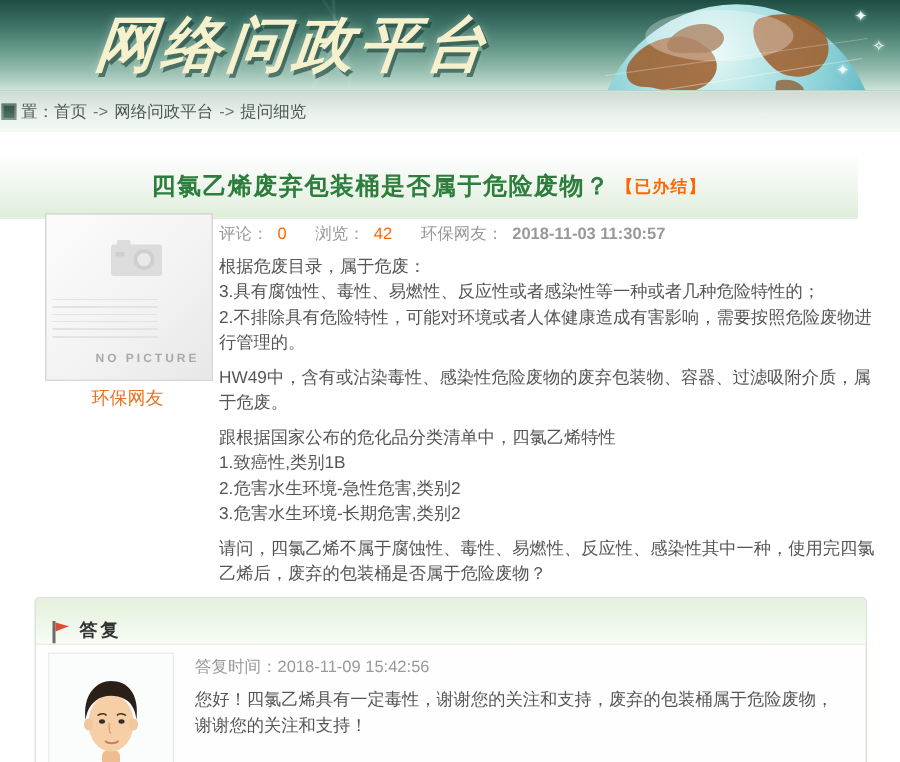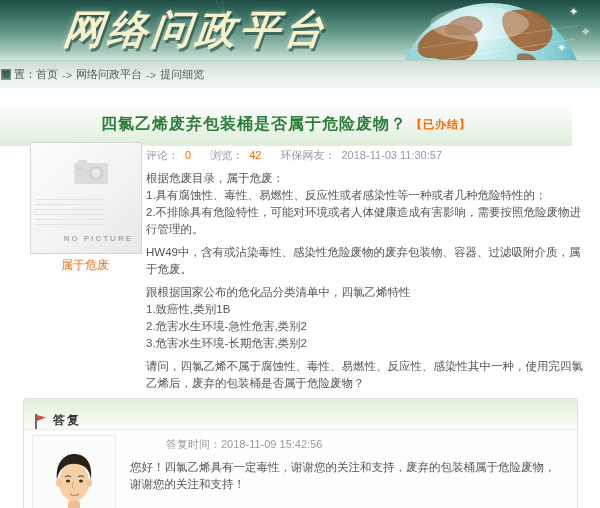--- a/index.html
+++ b/index.html
@@ -43,37 +43,37 @@
   .thumb-lines{position:absolute;left:4px;bottom:26px;width:70px;height:28px;
     background:repeating-linear-gradient(to bottom,#e3e3e3 0 1px,transparent 1px 5px);}
   .cam{position:absolute;left:42px;top:16px;}
   .nopic{position:absolute;right:8px;bottom:10px;font-size:8px;letter-spacing:2px;color:#a9a9a9;font-weight:bold;padding-left:16px;}
   .author{position:absolute;left:30px;top:257px;width:110px;text-align:center;
     font-size:12px;color:#e8731f;}
 
   .meta{position:absolute;left:146px;top:148px;font-size:11px;color:#999;}
   .meta span{margin-right:6px;}
   .meta .v{color:#ff6600;margin-right:16px;}
-  .meta .t{color:#999;}
+  .meta .t{color:#999;font-weight:bold;}
 
   .q-body{position:absolute;left:146px;top:170px;width:444px;font-size:11.5px;color:#555;}
   .q-line{min-height:17px;line-height:17px;}
   .q-line.gap{min-height:6px;line-height:6px;}
 
   
   .reply-box{position:absolute;left:23px;top:398px;width:553px;height:150px;
     border:1px solid #dbe4d8;border-radius:3px;background:#fdfefd;overflow:hidden;}
   .reply-head{height:30px;display:flex;align-items:flex-end;
     background:linear-gradient(to bottom,#e4f1dd 0%,#eff7ea 60%,#f9fcf7 100%);
     border-bottom:1px solid #e6efe2;}
   .reply-head .flag{margin:0 6px 0 10px;}
   .reply-title{font-size:12px;font-weight:bold;color:#333;letter-spacing:2px;}
   .avatar{position:absolute;left:8px;top:36px;width:82px;height:110px;background:#fff;
     border:1px solid #ececec;overflow:hidden;}
-  .reply-meta{position:absolute;left:106px;top:38px;font-size:11px;color:#999;margin-left:36px;}
+  .reply-meta{position:absolute;left:106px;top:38px;font-size:11px;color:#999;}
   .reply-text{position:absolute;left:106px;top:60px;width:436px;font-size:11.5px;color:#555;line-height:17px;}
 </style>
 </head>
 <body>
 
 <div class="page">
 
   <div class="banner">
     <div class="banner-arc"></div>
     <div class="banner-arc2"></div>
@@ -120,31 +120,31 @@
     <svg class="cam" width="36" height="26" viewBox="0 0 36 26">
       <rect x="1" y="4" width="34" height="21" rx="2" fill="#dcdcdc"></rect>
       <rect x="5" y="1" width="9" height="5" rx="1" fill="#dcdcdc"></rect>
       <circle cx="23" cy="14" r="7" fill="#cfcfcf"></circle>
       <circle cx="23" cy="14" r="4.5" fill="#e9e9e9"></circle>
       <rect x="4" y="9" width="6" height="3" fill="#cfcfcf"></rect>
     </svg>
     <div class="thumb-lines"></div>
     <div class="nopic">NO PICTURE</div>
   </div>
-  <div class="author">属于危废</div>
+  <div class="author">环保网友</div>
 
   <div class="meta">
     <span>评论：</span><span class="v">0</span>
     <span>浏览：</span><span class="v">42</span>
     <span>环保网友：</span><span class="t">2018-11-03 11:30:57</span>
   </div>
 
   <div class="q-body">
     <div class="q-line">根据危废目录，属于危废：</div>
-    <div class="q-line">1.具有腐蚀性、毒性、易燃性、反应性或者感染性等一种或者几种危险特性的；</div>
+    <div class="q-line">3.具有腐蚀性、毒性、易燃性、反应性或者感染性等一种或者几种危险特性的；</div>
     <div class="q-line">2.不排除具有危险特性，可能对环境或者人体健康造成有害影响，需要按照危险废物进行管理的。</div>
     <div class="q-line gap"></div>
     <div class="q-line">HW49中，含有或沾染毒性、感染性危险废物的废弃包装物、容器、过滤吸附介质，属于危废。</div>
     <div class="q-line gap"></div>
     <div class="q-line">跟根据国家公布的危化品分类清单中，四氯乙烯特性</div>
     <div class="q-line">1.致癌性,类别1B</div>
     <div class="q-line">2.危害水生环境-急性危害,类别2</div>
     <div class="q-line">3.危害水生环境-长期危害,类别2</div>
     <div class="q-line gap"></div>
     <div class="q-line">请问，四氯乙烯不属于腐蚀性、毒性、易燃性、反应性、感染性其中一种，使用完四氯乙烯后，废弃的包装桶是否属于危险废物？</div>

